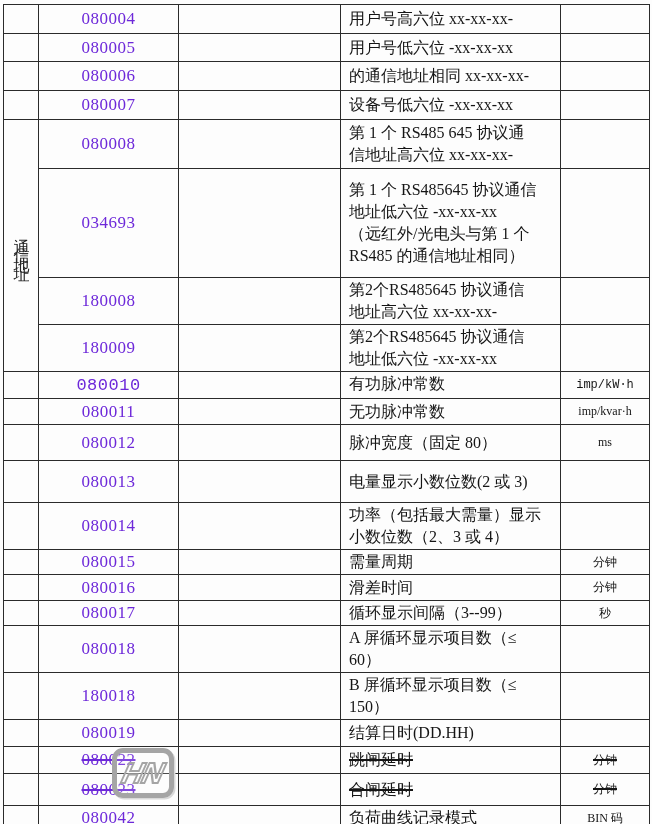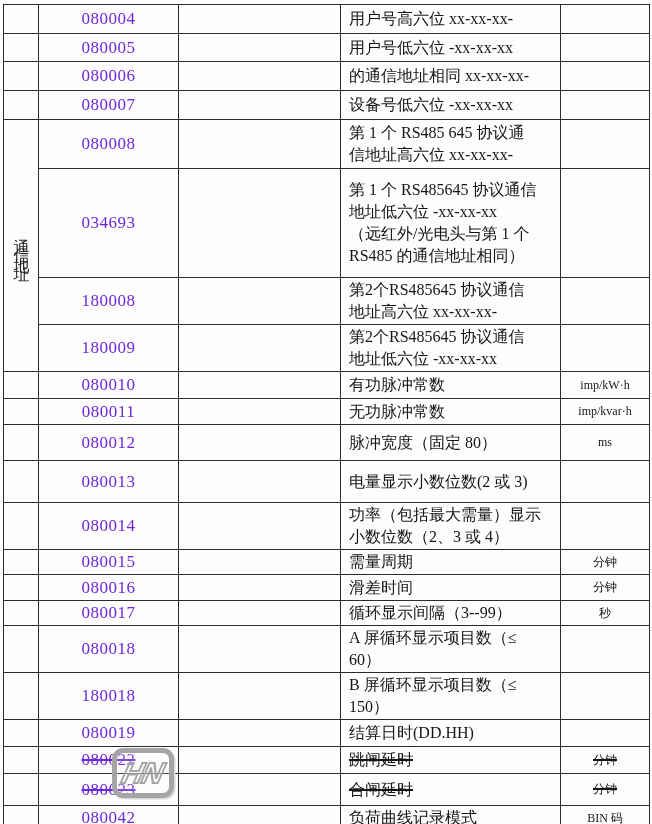--- a/index.html
+++ b/index.html
@@ -174,21 +174,21 @@
 地址高六位 xx-xx-xx-</span></td>
           <td class="unit-cell"><span class="cell-text"></span></td>
         </tr>
         <tr style="height: 47px;">
           <td class="code-cell"><span class="cell-text">180009</span></td>
           <td class="value-cell"></td>
           <td class="desc-cell"><span class="cell-text">第2个RS485645 协议通信
 地址低六位 -xx-xx-xx</span></td>
           <td class="unit-cell"><span class="cell-text"></span></td>
         </tr>
-        <tr style="height: 27px;">
+        <tr style="height: 27px; font-family: Liberation Mono, monospace;">
           <td class="group-cell"></td>
           <td class="code-cell"><span class="cell-text">080010</span></td>
           <td class="value-cell"></td>
           <td class="desc-cell"><span class="cell-text">有功脉冲常数</span></td>
           <td class="unit-cell"><span class="cell-text">imp/kW·h</span></td>
         </tr>
         <tr style="height: 26px;">
           <td class="group-cell"></td>
           <td class="code-cell"><span class="cell-text">080011</span></td>
           <td class="value-cell"></td>

